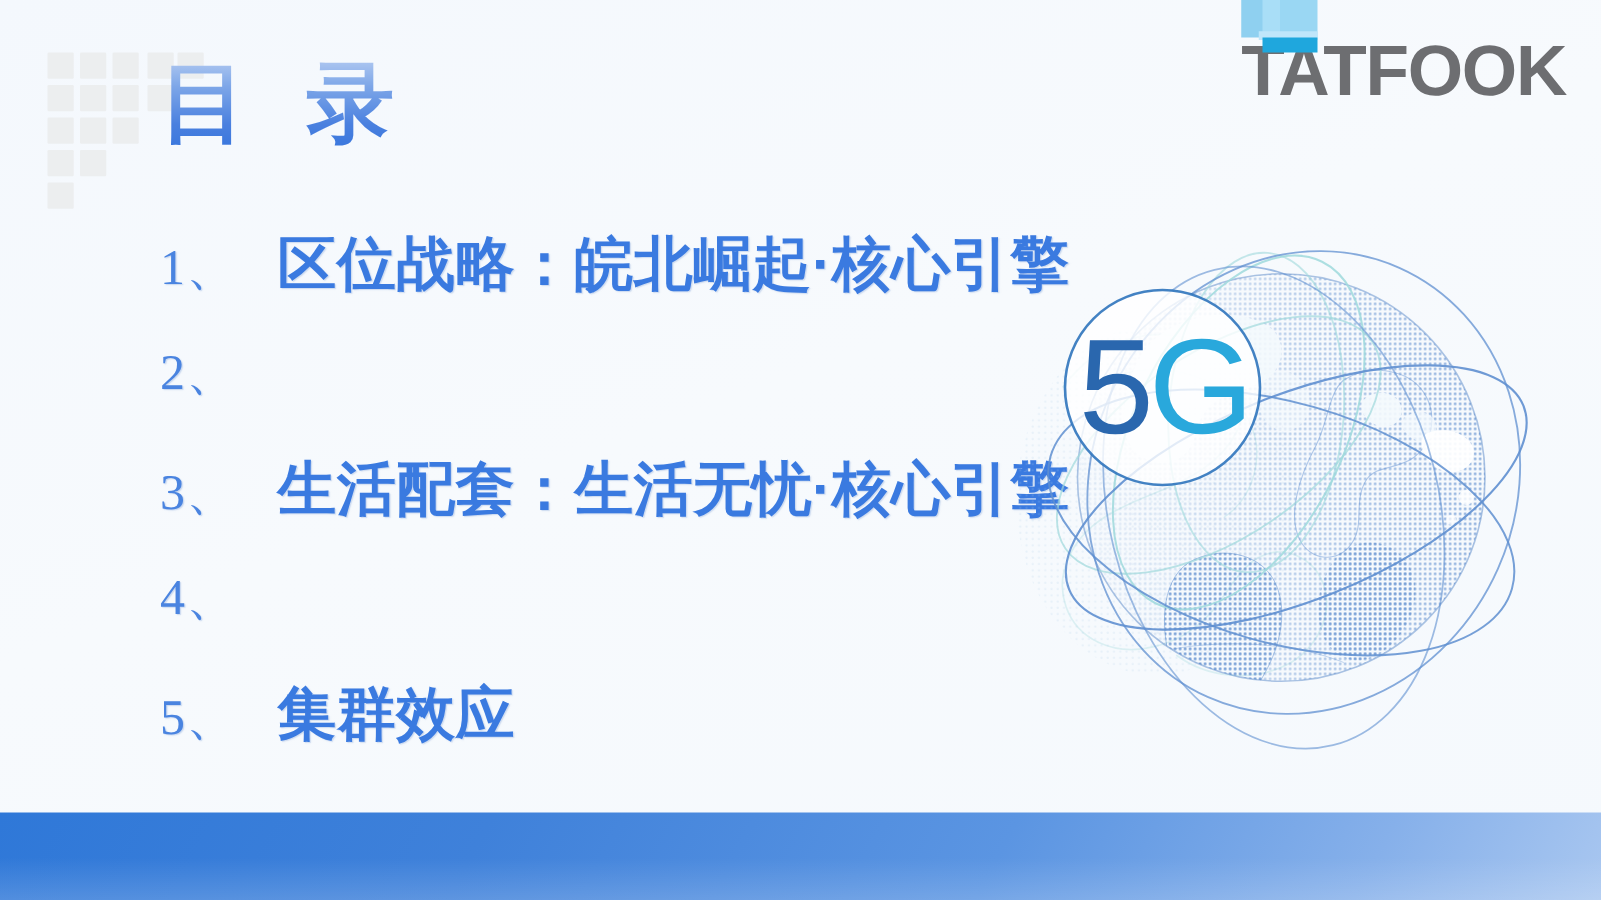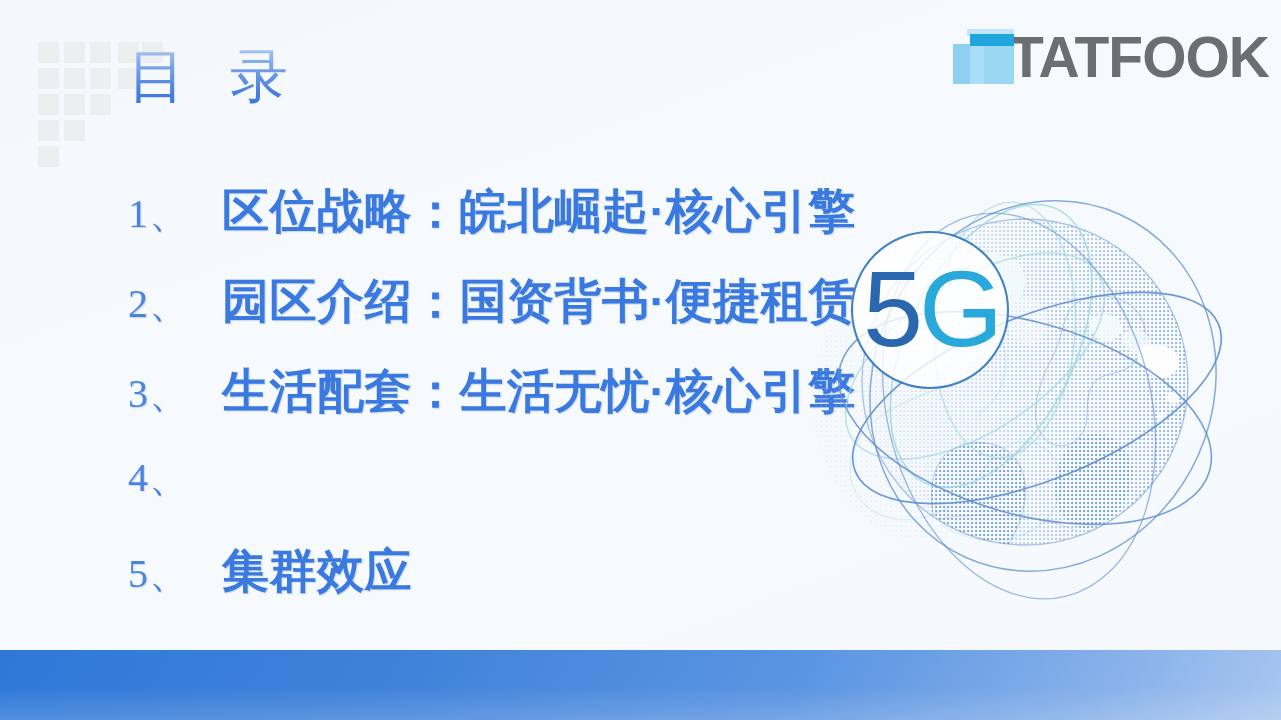--- a/index.html
+++ b/index.html
@@ -35,24 +35,24 @@
     width: 21px;
     height: 21px;
     background: #eceeef;
     border-radius: 1px;
   }
 
   
   .logo {
     position: absolute;
     top: 22px;
-    right: 12px;
+    right: 28px;
     display: flex;
-    align-items: flex-end;
     height: 62px;
+    flex-direction: column;
   }
   .logo-mark {
     position: relative;
     width: 62px;
     height: 58px;
     margin-right: -6px;
   }
   .logo-mark .bar {
     position: absolute;
     bottom: 0;
@@ -99,22 +99,22 @@
     color: #6d6e71;
     line-height: 0.95;
   }
 
   
   .page-title {
     position: absolute;
     left: 128px;
     top: 44px;
     font-family: "Liberation Sans", sans-serif;
-    font-weight: normal;
-    font-size: 58px;
+    font-weight: bold;
+    font-size: 70px;
     line-height: 1.1;
     letter-spacing: 14px;
     background: linear-gradient(180deg, #b7cdf2 0%, #7ea7e8 32%, #4a80df 72%, #3876dd 100%);
     -webkit-background-clip: text;
     background-clip: text;
     color: transparent;
     -webkit-text-fill-color: transparent;
     white-space: nowrap;
   }
 
@@ -223,21 +223,20 @@
 
   <div class="toc">
 
     <div class="toc-row">
       <span class="toc-num">1、</span>
       <span class="toc-label">区位战略：皖北崛起·核心引擎</span>
     </div>
 
     <div class="toc-row">
       <span class="toc-num">2、</span>
-      <span class="toc-label">园区介绍：国资背书·便捷租赁</span>
     </div>
 
     <div class="toc-row">
       <span class="toc-num">3、</span>
       <span class="toc-label">生活配套：生活无忧·核心引擎</span>
     </div>
 
     <div class="toc-row">
       <span class="toc-num">4、</span>
     </div>

